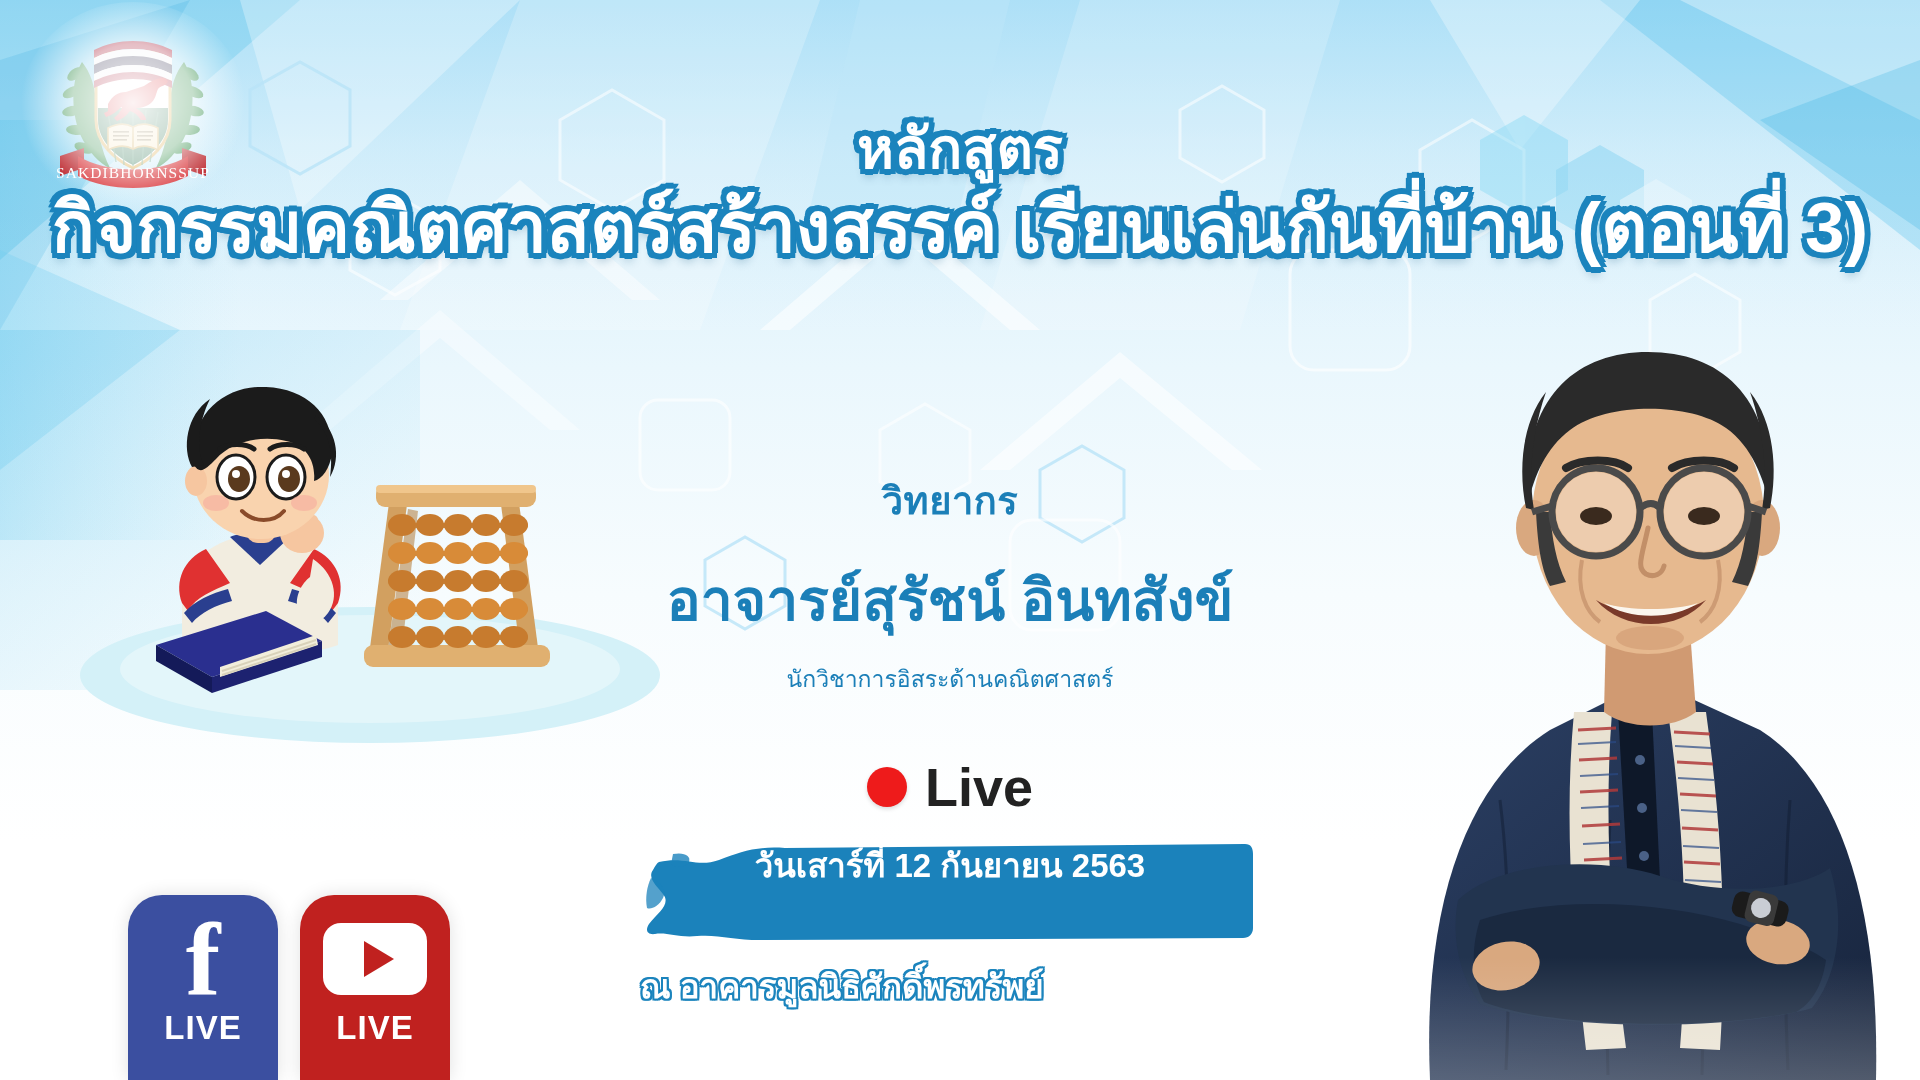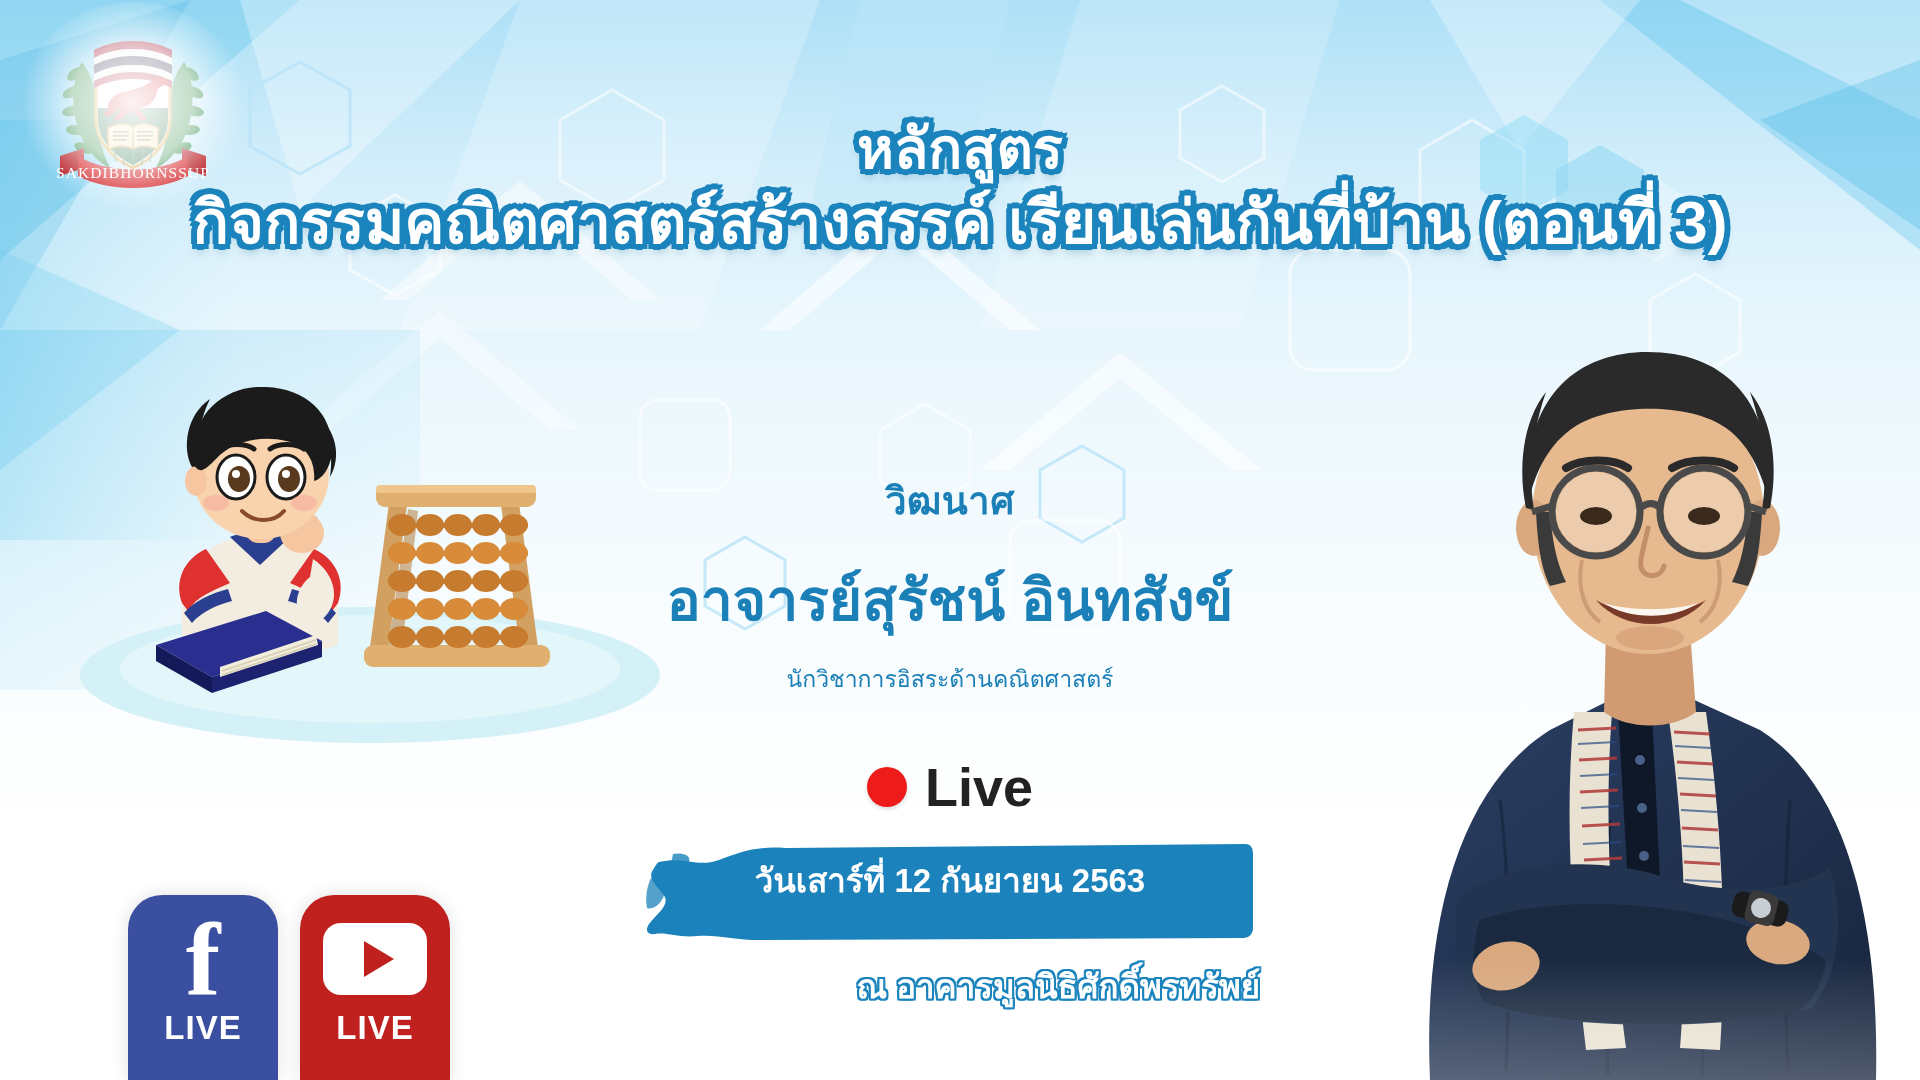--- a/index.html
+++ b/index.html
@@ -42,21 +42,21 @@
     font-size:56px;font-weight:bold;color:#ffffff;line-height:1.02;
     text-shadow:
       -5px -5px 0 #1b84bd, 5px -5px 0 #1b84bd, -5px 5px 0 #1b84bd, 5px 5px 0 #1b84bd,
       0 -5px 0 #1b84bd, 0 5px 0 #1b84bd, -5px 0 0 #1b84bd, 5px 0 0 #1b84bd,
       -6px 0 0 #1b84bd, 6px 0 0 #1b84bd, 0 -6px 0 #1b84bd, 0 6px 0 #1b84bd,
       0 8px 10px rgba(10,80,120,.30);
     text-align: center;
   }
   .title-main{
     margin-top:14px;
-    font-size:60px;font-weight:bold;color:#ffffff;line-height:1.05;white-space:nowrap;
+    font-size:71px;font-weight:bold;color:#ffffff;line-height:1.05;white-space:nowrap;
     text-shadow:
       -5px -5px 0 #1b84bd, 5px -5px 0 #1b84bd, -5px 5px 0 #1b84bd, 5px 5px 0 #1b84bd,
       0 -5px 0 #1b84bd, 0 5px 0 #1b84bd, -5px 0 0 #1b84bd, 5px 0 0 #1b84bd,
       -6px 0 0 #1b84bd, 6px 0 0 #1b84bd, 0 -6px 0 #1b84bd, 0 6px 0 #1b84bd,
       0 8px 10px rgba(10,80,120,.30);
   }
 
   
   .info{position:absolute;left:640px;width:620px;top:470px;text-align:center;color:#1b7fb8;}
   .info .speaker-label{font-size:38px;font-weight:bold;letter-spacing:.5px;}
@@ -69,26 +69,26 @@
     display:flex;align-items:center;justify-content:center;gap:18px;
   }
   .live-dot{width:40px;height:40px;border-radius:50%;background:#ee1b1b;
     box-shadow:0 2px 4px rgba(0,0,0,.15);}
   .live-word{font-size:54px;font-weight:bold;color:#222222;line-height:1;}
 
   
   .brush{position:absolute;left:645px;top:838px;width:610px;height:108px;}
   .brush svg{position:absolute;left:0;top:0;}
   .brush .brush-text{
-    position:absolute;left:0;right:0;top:20px;text-align:center;
+    position:absolute;left:0;right:0;top:5px;text-align:center;
     color:#ffffff;font-size:33px;font-weight:bold;line-height:1.42;
   }
 
   .venue{
-    position:absolute;left:640px;width:620px;top:960px;text-align:right;
+    position:absolute;left:640px;width:620px;top:960px;text-align:left;
     font-size:33px;font-weight:bold;color:#ffffff;white-space:nowrap;
     text-shadow:
       -2px -2px 0 #1b84bd, 2px -2px 0 #1b84bd, -2px 2px 0 #1b84bd, 2px 2px 0 #1b84bd,
       0 -2px 0 #1b84bd, 0 2px 0 #1b84bd, -2px 0 0 #1b84bd, 2px 0 0 #1b84bd;
   }
 
   
   .illus{position:absolute;left:70px;top:345px;width:610px;height:420px;}
 
   
@@ -396,21 +396,21 @@
         <path d="M142,332 L252,296 L252,312 L142,348 Z" fill="#1d2270"></path>
         <path d="M86,300 L142,332 L142,348 L86,316 Z" fill="#141a59"></path>
         <path d="M150,322 L246,290 L248,300 L150,332 Z" fill="#f2eedb"></path>
         <path d="M152,326 L246,295" stroke="#d9d2ba" stroke-width="2"></path>
         <path d="M152,330 L246,299" stroke="#d9d2ba" stroke-width="2"></path>
       </g>
     </svg>
   </div>
 
   <div class="info">
-    <div class="speaker-label">วิฒนาศ</div>
+    <div class="speaker-label">วิทยากร</div>
     <div class="speaker-name">อาจารย์สุรัชน์   อินทสังข์</div>
     <div class="speaker-role">นักวิชาการอิสระด้านคณิตศาสตร์</div>
   </div>
 
   <div class="live-row">
     <span class="live-dot"></span>
     <span class="live-word">Live</span>
   </div>
 
   <div class="brush">

